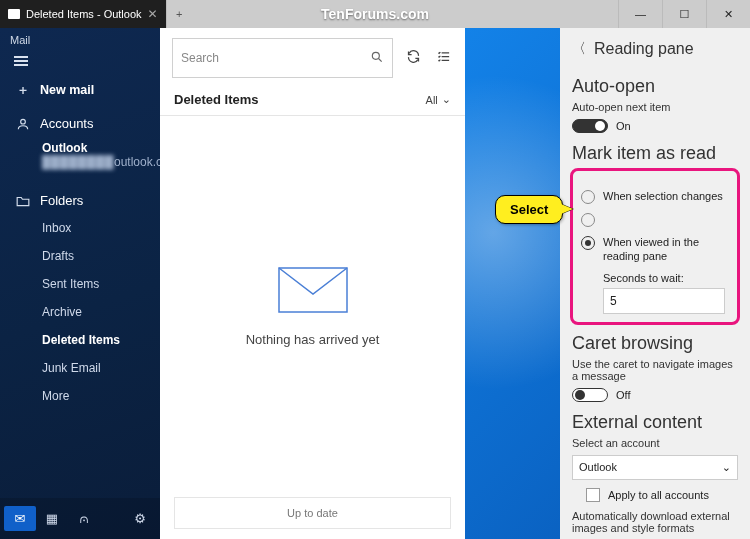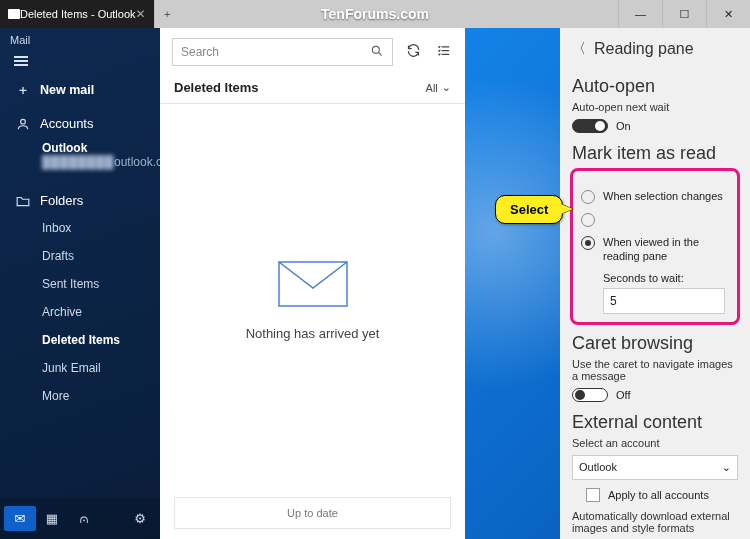--- a/index.html
+++ b/index.html
@@ -1,20 +1,20 @@
 <!DOCTYPE html>
 <html><head>
 <meta charset="utf-8">
 <style>
   * { margin: 0; padding: 0; box-sizing: border-box; font-family: "Segoe UI", Arial, sans-serif; }
   body { width: 750px; height: 539px; background:#0a6edc; position: relative; overflow: hidden; }
 
   
   .titlebar { position: absolute; top:0; left:0; right:0; height:28px; background:#ccc; display:flex; align-items:stretch; font-size:11px; }
-  .tab { background:#1f1f1f; color:#fff; display:flex; align-items:center; padding:0 8px; min-width:150px; }
+  .tab { background:#1f1f1f; color:#fff; display:flex; align-items:center; padding:0 8px; gap:6px; min-width:150px; }
   .tab-icon { width:12px; height:10px; background:#fff; border-radius:1px; }
   .tab-close { font-size:12px; color:#aaa; margin-left:auto; }
   .newtab { width:26px; display:flex; align-items:center; justify-content:center; color:#555; background:#ccc; border-left:1px solid #bbb;}
   .wincontrols { margin-left:auto; display:flex; }
   .wincontrols div { width:44px; display:flex; align-items:center; justify-content:center; color:#222; border-left:1px solid #bbb; }
   .watermark { position:absolute; top:6px; left:50%; transform:translateX(-50%); color:#fff; font-weight:bold; font-size:14px; text-shadow:0 1px 2px rgba(0,0,0,.5); pointer-events:none; z-index:500;}
 
   
   .app { position:absolute; top:28px; left:0; width:465px; bottom:0; display:flex; background:#fff; }
   .sidebar { width:160px; background: linear-gradient(160deg,#0e2850 0%,#0b2344 55%,#0a1d3a 100%); color:#d9e2ef; display:flex; flex-direction:column; font-size:12px; }
@@ -32,21 +32,21 @@
   .folder { padding:7px 16px 7px 42px; font-size:12px; color:#cfd9ea; }
   .folder.active { color:#fff; font-weight:600; }
   .bottombar { margin-top:auto; display:flex; justify-content:space-between; padding:8px 4px; background:rgba(0,0,0,.15); align-items:center;}
   .bottombar .bico { width:32px; text-align:center; font-size:13px; color:#cfd9ea;}
   .bottombar .bico.gear { margin-left:auto; }
   .bottombar .bico.active { color:#fff; background:#1060c9; padding:5px 0; border-radius:2px;}
 
   
   .list { flex:1; display:flex; flex-direction:column; background:#fff; }
   .topstrip { display:flex; align-items:center; padding:10px 12px 6px; gap:10px;}
-  .search { flex:1; display:flex; align-items:center; border:1px solid #d0d0d0; height:28px; padding:0 8px; color:#888; font-size:12px; justify-content:space-between;}
+  .search { flex:1; display:flex; align-items:center; border:1px solid #d0d0d0; height:40px; padding:0 8px; color:#888; font-size:12px; justify-content:space-between;}
   .stripico { width:20px; text-align:center; color:#555; font-size:14px; }
   .list-head { display:flex; align-items:center; justify-content:space-between; padding:8px 14px; border-bottom:1px solid #e5e5e5;}
   .list-head h3 { font-size:13px; font-weight:600; color:#222;}
   .alldrop { font-size:11px; color:#444; display:flex; align-items:center; gap:4px;}
   .empty { flex:1; display:flex; flex-direction:column; align-items:center; justify-content:center; color:#666; gap:18px;}
   .envelope { width:72px; height:48px; }
   .uptodate { border:1px solid #e5e5e5; margin:0 14px 10px; text-align:center; font-size:11px; color:#777; padding:9px 0;}
 
   
   .desktop { position:absolute; top:28px; left:465px; width:95px; bottom:0; background: radial-gradient(circle at 30% 40%, rgba(255,255,255,.35), transparent 50%), linear-gradient(135deg,#1382e8,#0a62c2);}
@@ -196,21 +196,21 @@
 
 <div class="desktop"></div>
 
 <div class="settings">
   <div class="panel-title">
     <span class="back">〈</span>
     <span>Reading pane</span>
   </div>
 
   <div class="group-head">Auto-open</div>
-  <div class="subtext">Auto-open next wait</div>
+  <div class="subtext">Auto-open next item</div>
   <div class="toggle on">
     <div class="track">
         <div class="knob"></div>
       </div>
     <span class="lab">On</span>
   </div>
 
   <div class="group-head">Mark item as read</div>
   <div class="markbox">
     <div class="radio">

